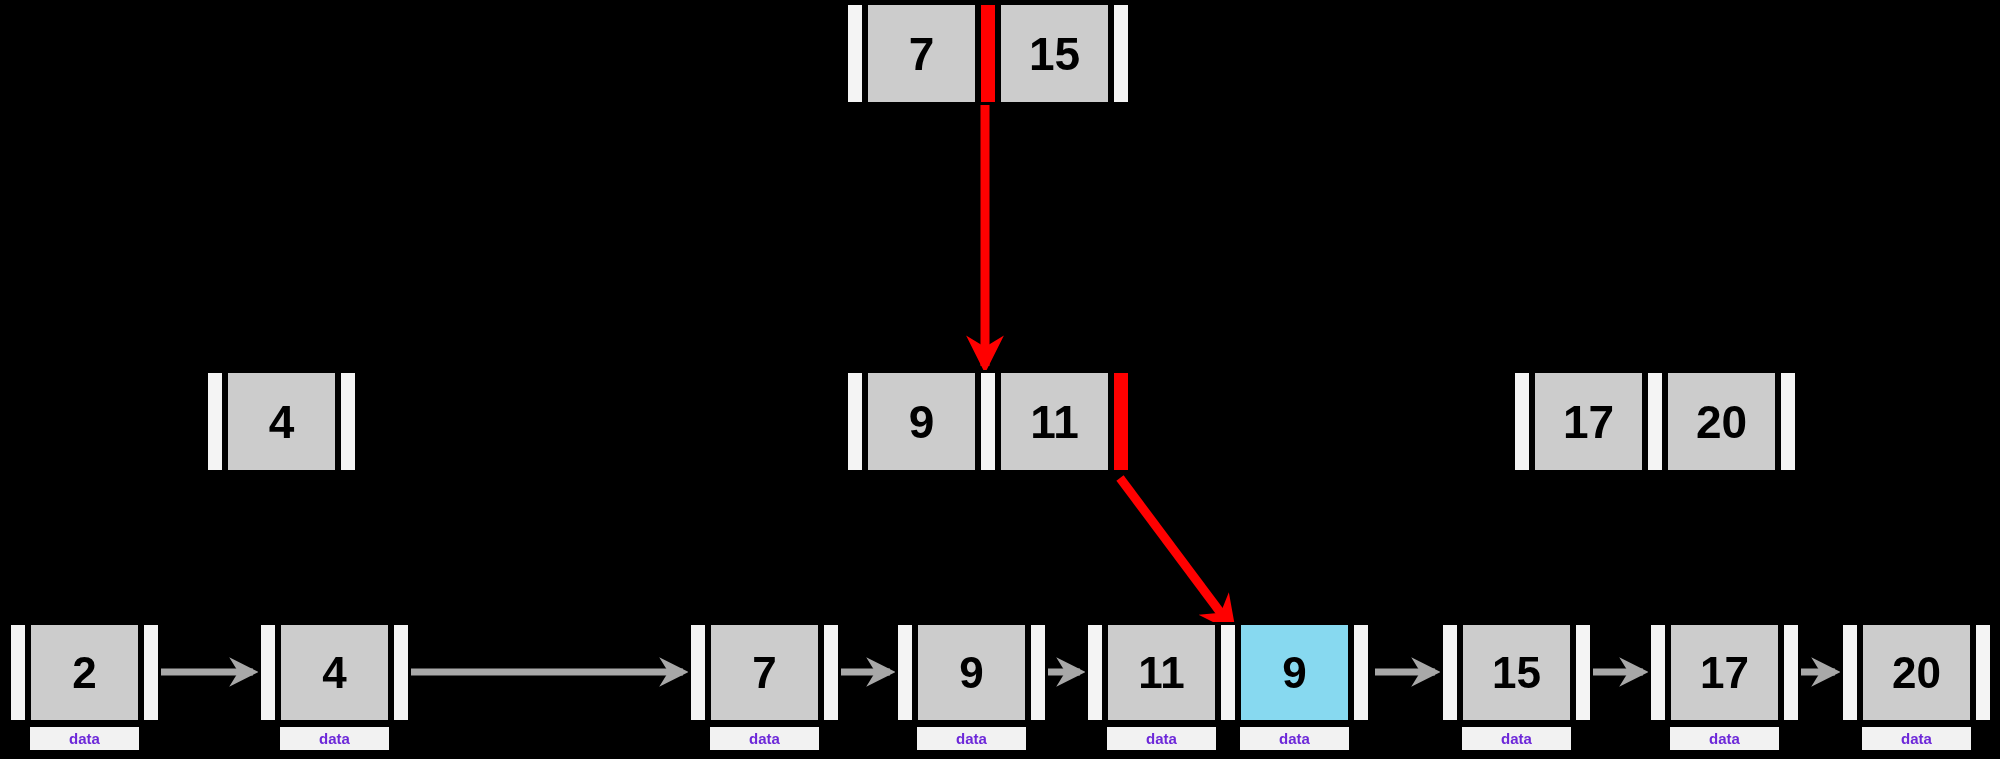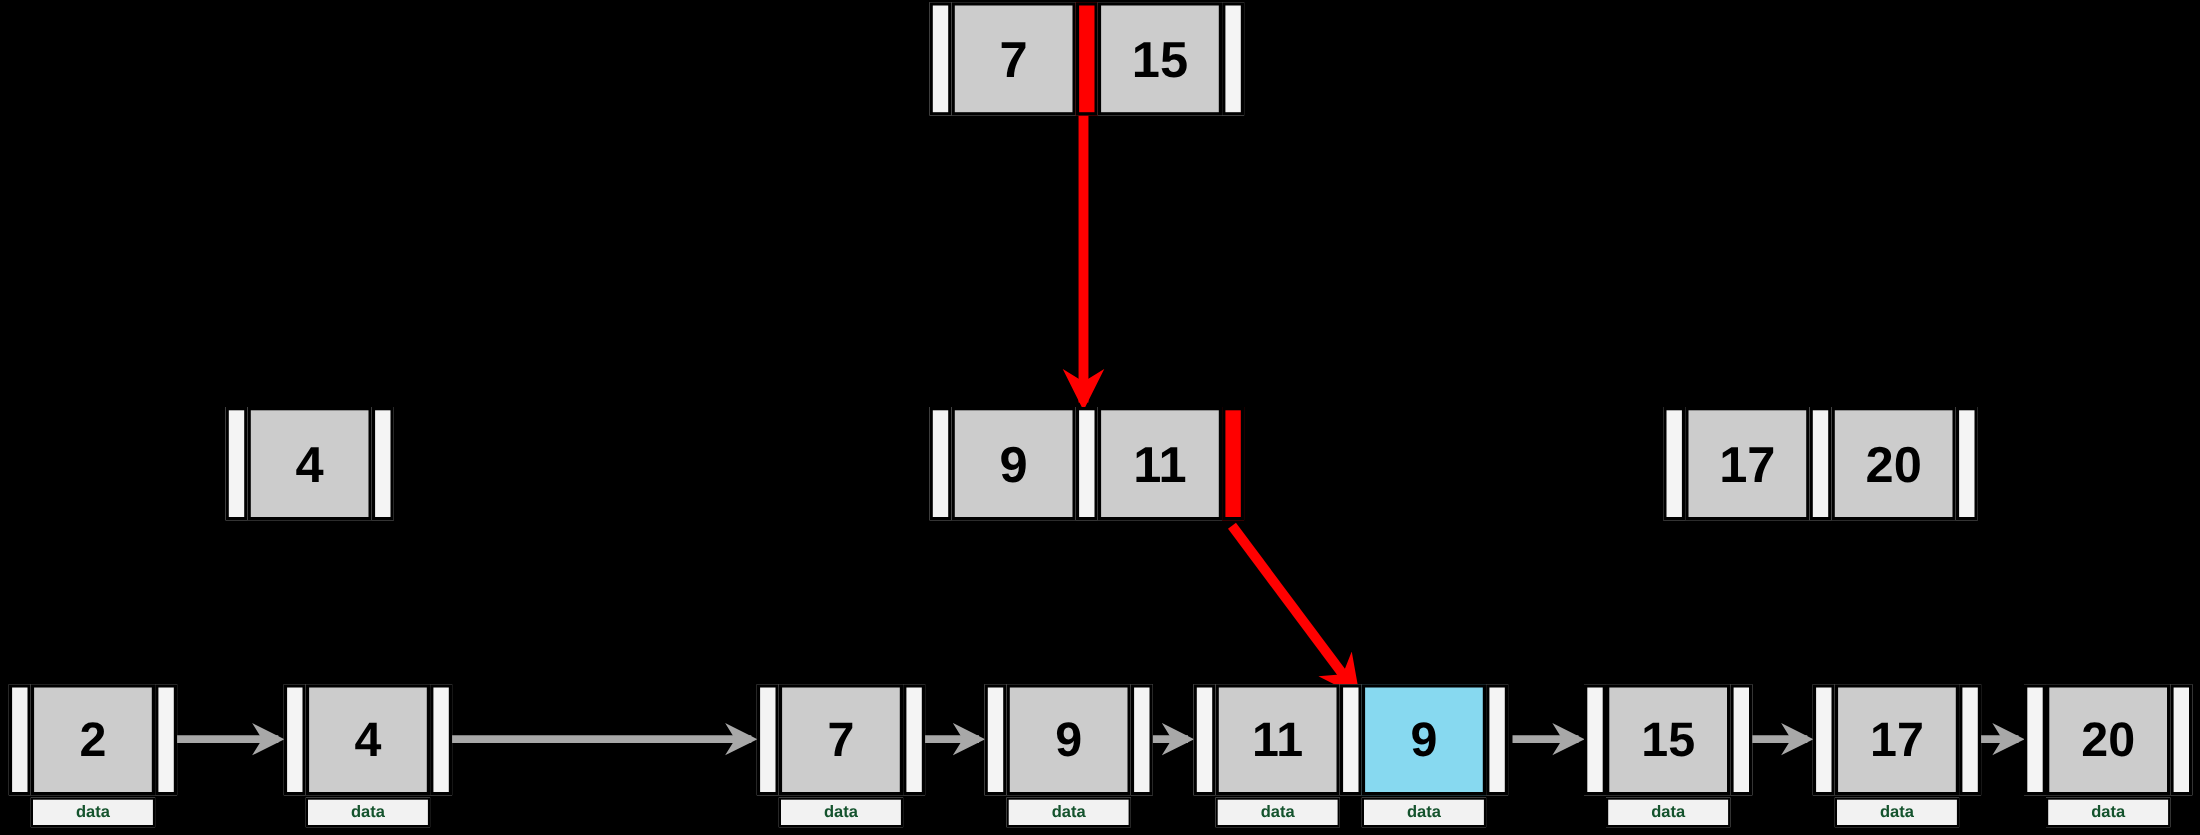--- a/index.html
+++ b/index.html
@@ -83,21 +83,21 @@
   }
   .data-label {
     position: absolute;
     top: 0;
     height: 27px;
     background: #f2f2f2;
     border: 2px solid #000000;
     box-sizing: border-box;
     font-size: 15px;
     font-weight: bold;
-    color: #14532d;
+    color: #6d28d9;
     display: flex;
     align-items: center;
     justify-content: center;
   }
 
   
   #arrows {
     position: absolute;
     left: 0;
     top: 0;

